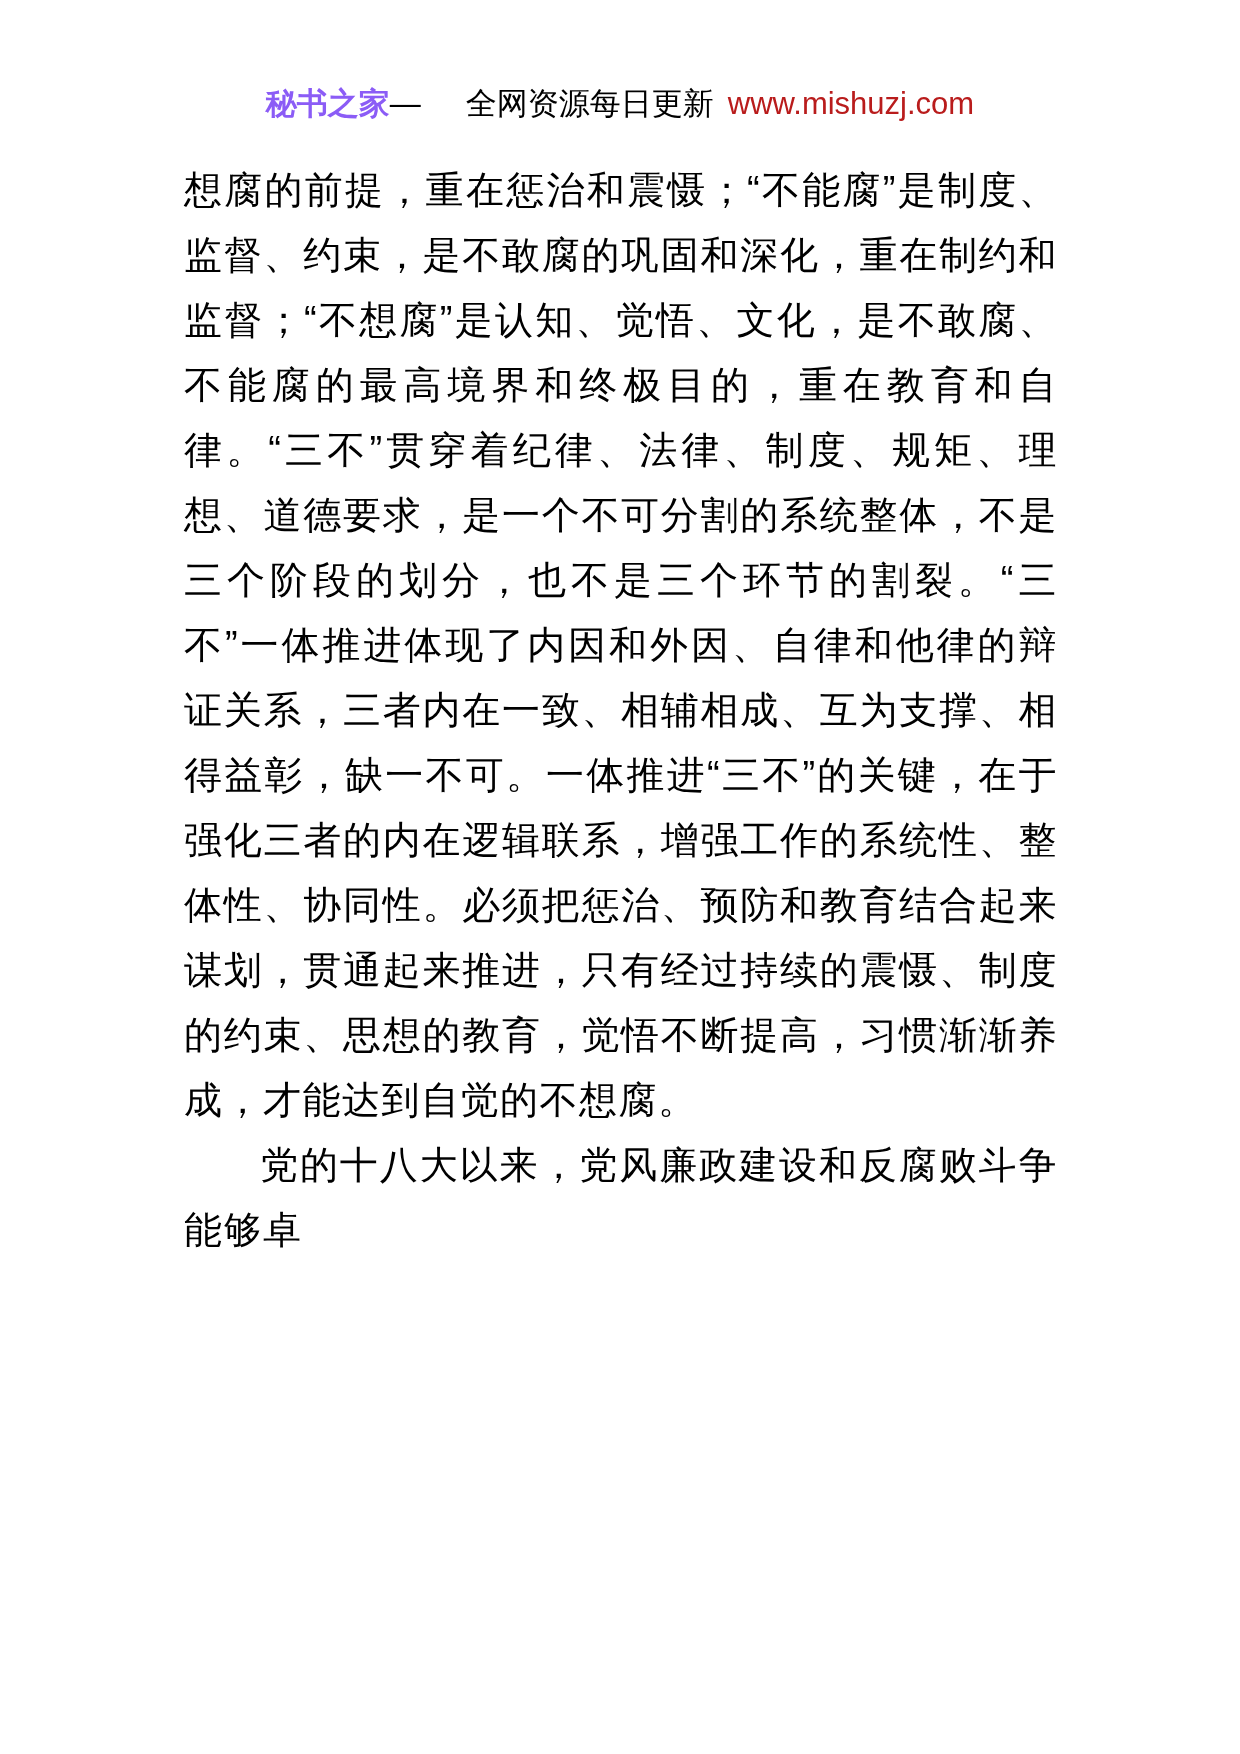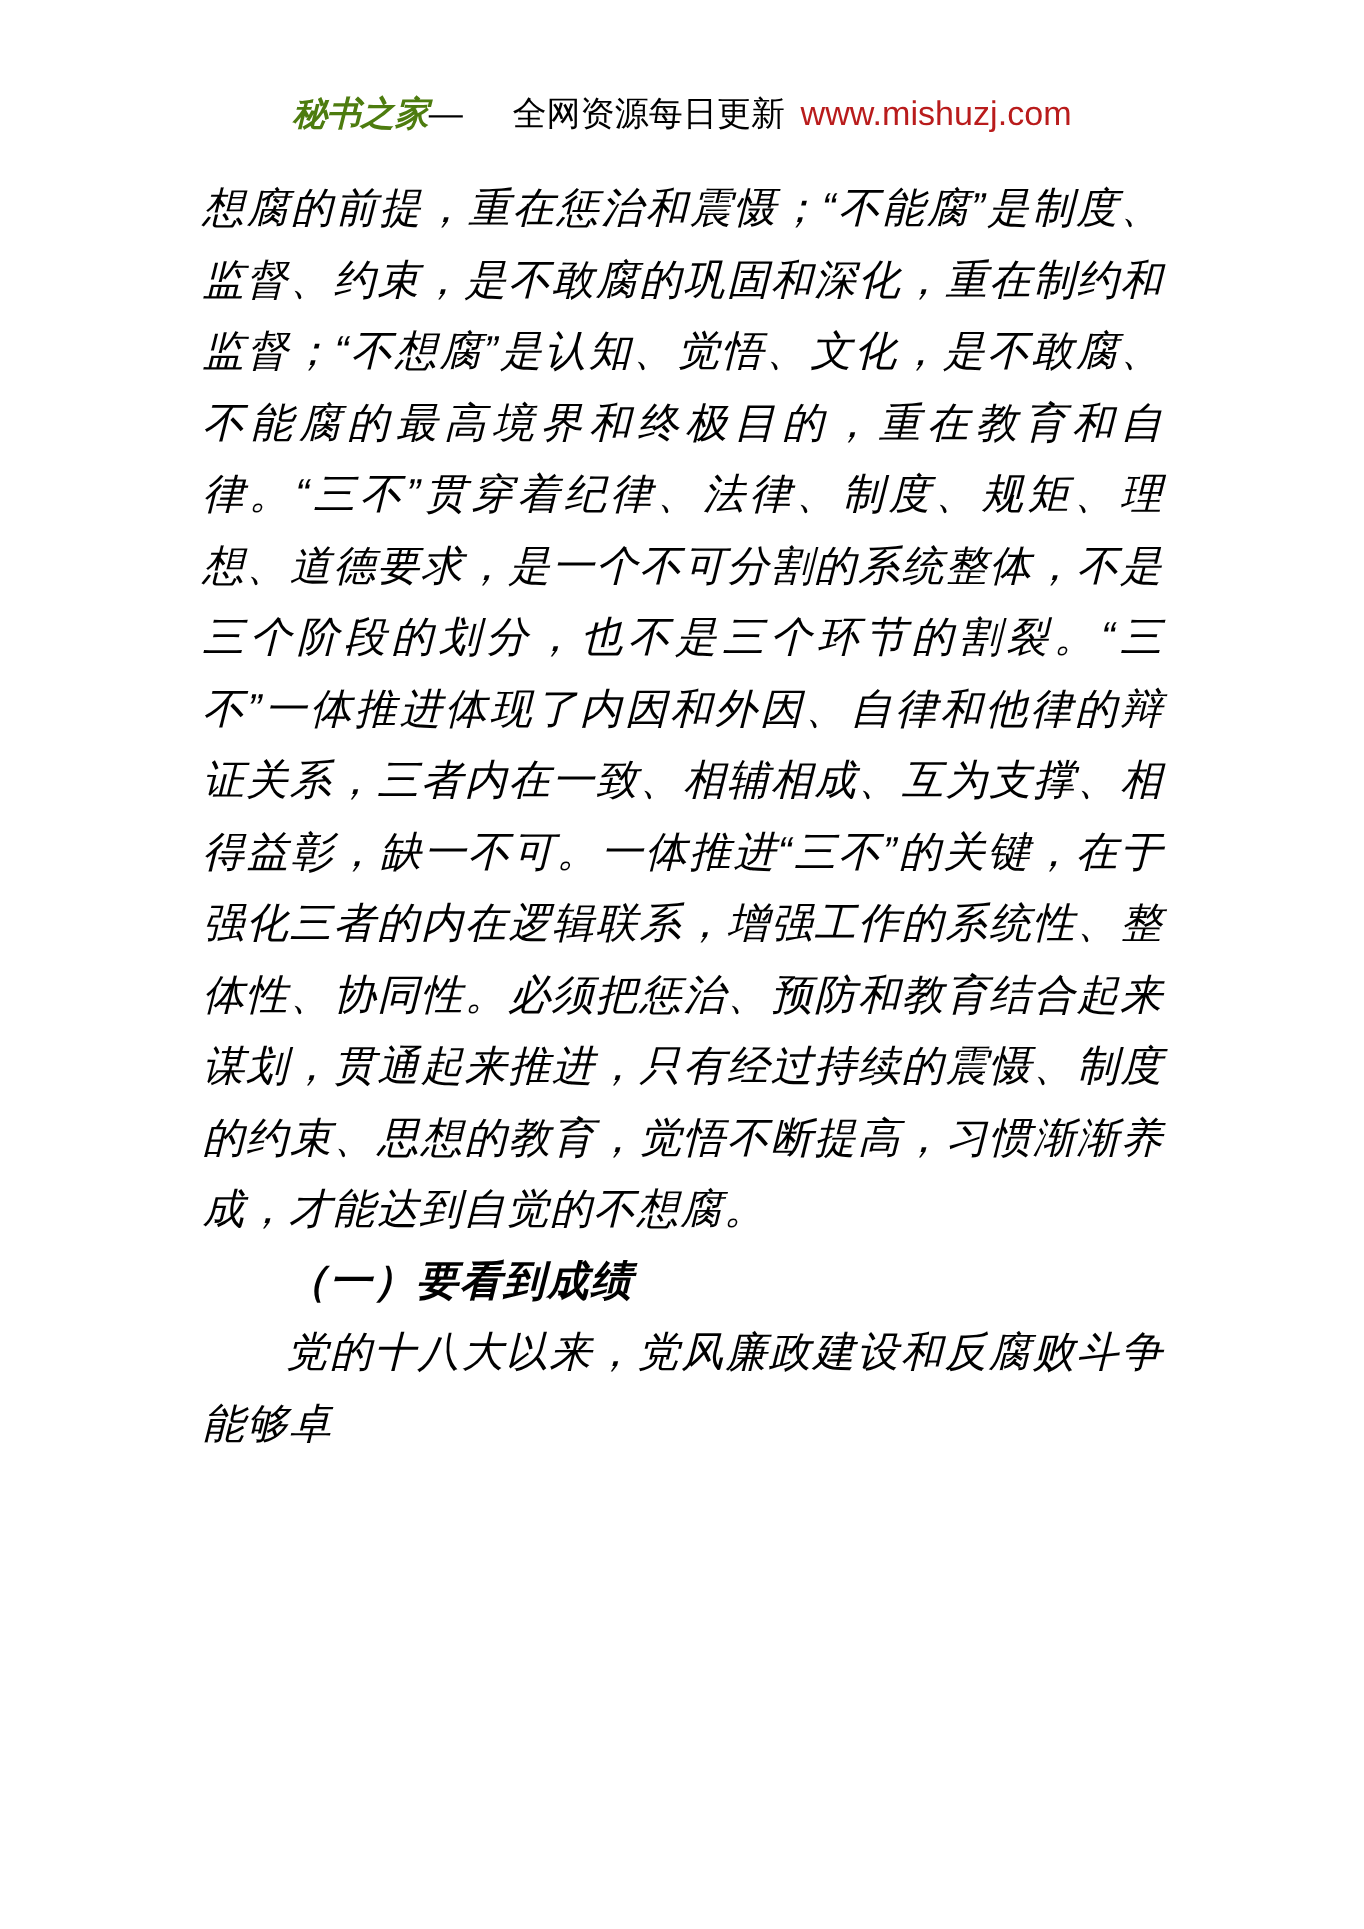--- a/index.html
+++ b/index.html
@@ -45,39 +45,37 @@
     margin: 34px 182px 0 184px;
     font-size: 38px;
     line-height: 65px;
     letter-spacing: 1.5px;
     text-align: justify;
     text-align-last: left;
   }
   .content p, .content h2 {
     margin: 0;
     padding: 0;
-    font-style: italic;
   }
   .indent {
     text-indent: 2em;
   }
   .heading {
     font-size: 38px;
     font-weight: bold;
     letter-spacing: 1.5px;
   }
 </style>
 </head>
 <body>
 
 <div class="page">
 
   <div class="header">
-    <span class="site-name" style="color: #4d7c0f; font-style: italic;">秘书之家</span><span class="separator">—</span><span class="tagline">全网资源每日更新</span><a class="site-url" style="color: #b91c1c;">www.mishuzj.com</a>
+    <span class="site-name" style="color: #8b5cf6;">秘书之家</span><span class="separator">—</span><span class="tagline">全网资源每日更新</span><a class="site-url" style="color: #b91c1c;">www.mishuzj.com</a>
   </div>
 
   <div class="content">
     <p class="para">想腐的前提，重在惩治和震慑；“不能腐”是制度、监督、约束，是不敢腐的巩固和深化，重在制约和监督；“不想腐”是认知、觉悟、文化，是不敢腐、不能腐的最高境界和终极目的，重在教育和自律。“三不”贯穿着纪律、法律、制度、规矩、理想、道德要求，是一个不可分割的系统整体，不是三个阶段的划分，也不是三个环节的割裂。“三不”一体推进体现了内因和外因、自律和他律的辩证关系，三者内在一致、相辅相成、互为支撑、相得益彰，缺一不可。一体推进“三不”的关键，在于强化三者的内在逻辑联系，增强工作的系统性、整体性、协同性。必须把惩治、预防和教育结合起来谋划，贯通起来推进，只有经过持续的震慑、制度的约束、思想的教育，觉悟不断提高，习惯渐渐养成，才能达到自觉的不想腐。</p>
-    <h2 class="heading indent">（一）要看到成绩</h2>
     <p class="para indent">党的十八大以来，党风廉政建设和反腐败斗争能够卓</p>
   </div>
 
 </div>
 
 </body></html>

